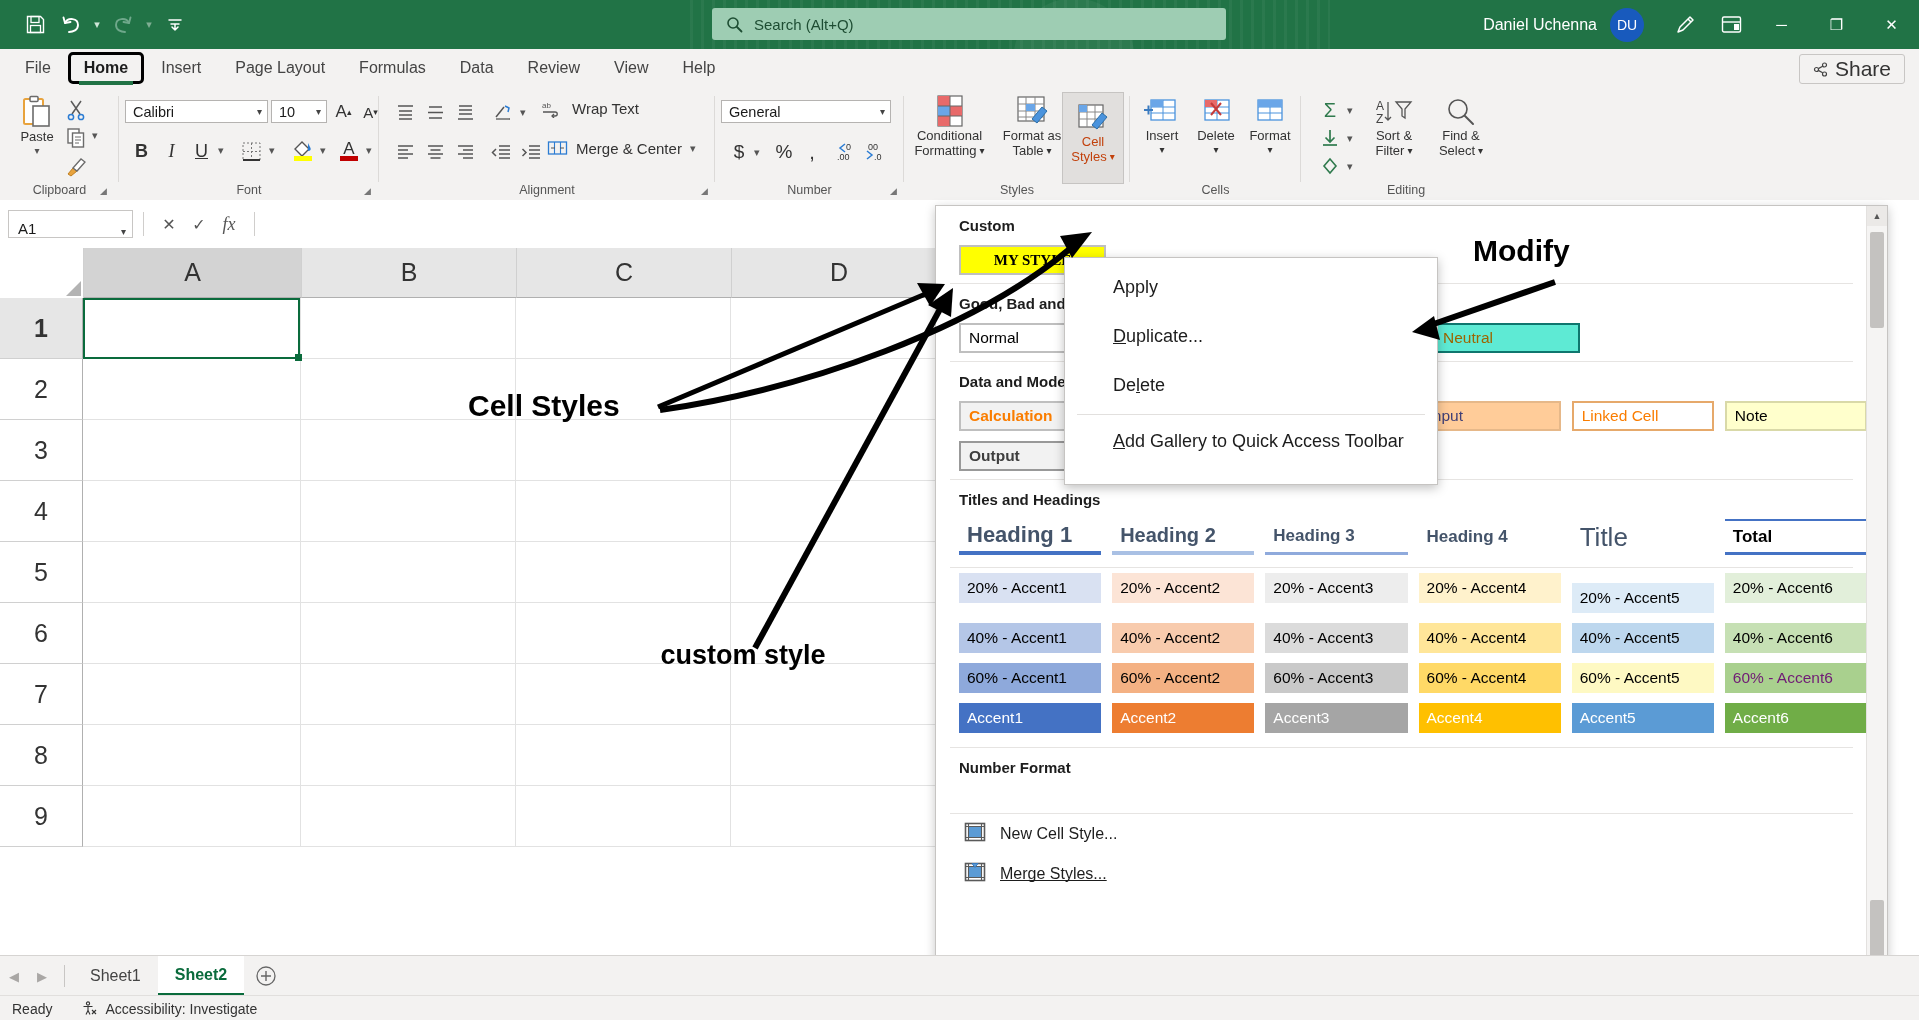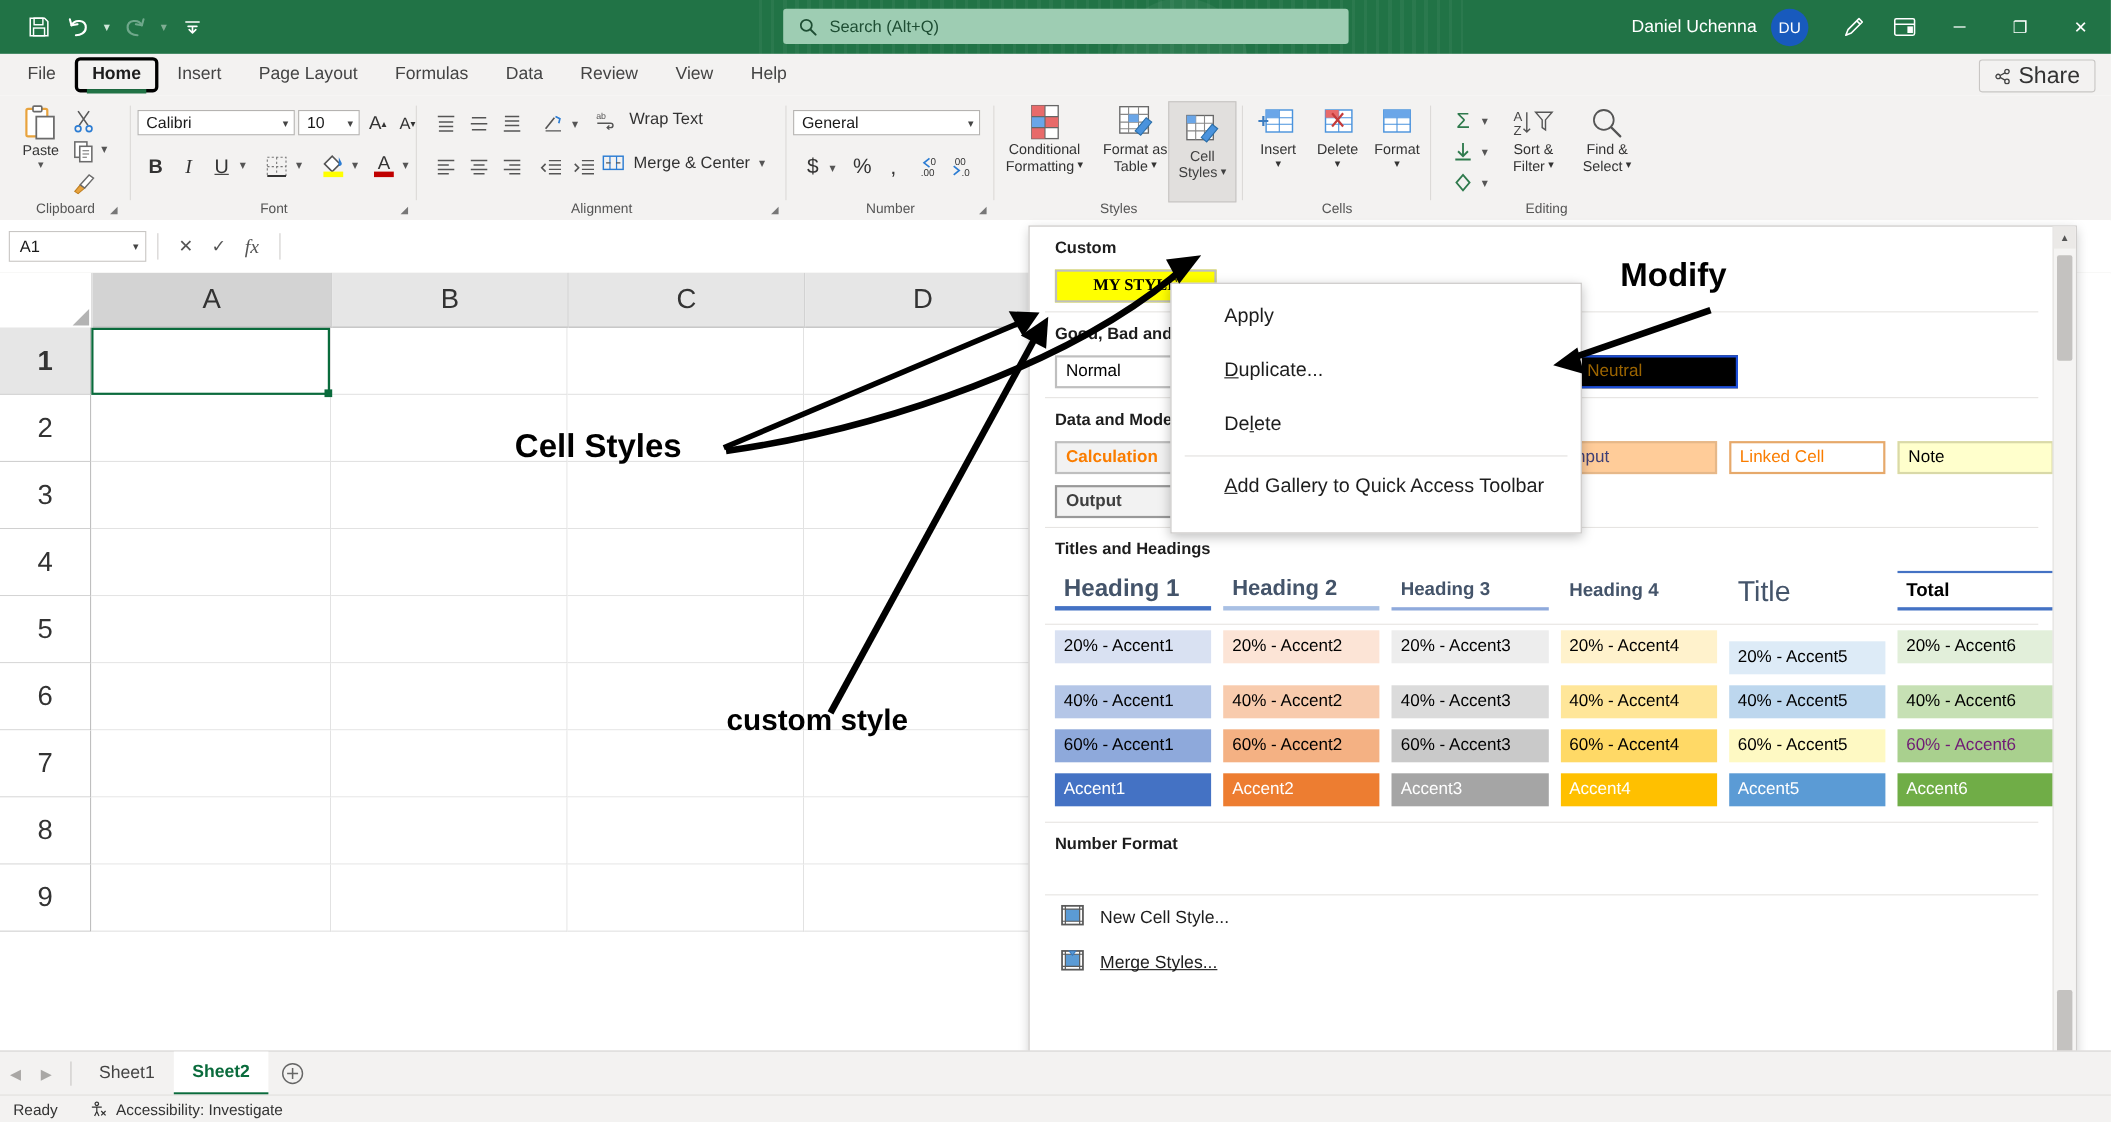--- a/index.html
+++ b/index.html
@@ -104,31 +104,31 @@
     padding:0 5px 0 7px;font-size:14.5px;color:#1a1a1a;box-sizing:border-box;
   }
   .inp .cv{font-size:10px;color:#444;}
   .sbtn{
     display:flex;align-items:center;justify-content:center;color:#333;font-size:16px;
   }
   .cell-styles-btn{
     position:absolute;left:1062px;top:5px;width:62px;height:92px;
     background:#e1dfdd;border:1px solid #c6c4c2;
     display:flex;flex-direction:column;align-items:center;
-    font-size:13px;color:#404040;box-sizing:border-box;padding-top:8px;line-height:1.12;
+    font-size:13px;color:#c2410c;box-sizing:border-box;padding-top:8px;line-height:1.12;
   }
 
   
   .fbar{
     position:absolute;left:0;top:200px;width:1919px;height:48px;background:#fff;
     border-bottom:1px solid #d6d4d2;display:flex;align-items:center;
   }
   .namebox{
     margin-left:8px;width:125px;height:28px;border:1px solid #c8c6c4;background:#fff;
-    display:flex;align-items:center;justify-content:space-between;padding:0 6px 0 9px;
+    display:flex;align-items:flex-end;justify-content:space-between;padding:0 6px 0 9px;
     font-size:15px;color:#1a1a1a;box-sizing:border-box;
   }
   .fb-sep{width:1px;height:24px;background:#d0cecc;margin:0 10px;}
   .fb-ic{width:30px;display:flex;align-items:center;justify-content:center;font-size:16px;color:#555;}
   .fb-input{flex:1;height:28px;border:1px solid transparent;margin-left:8px;}
 
   
   .gridwrap{position:absolute;left:0;top:248px;width:1919px;height:707px;background:#fff;overflow:hidden;}
   .colhdr{position:absolute;left:0;top:0;height:50px;display:flex;}
   .corner{width:83px;height:50px;background:#fff;border-right:1px solid #d0d0d0;border-bottom:1px solid #d0d0d0;position:relative;overflow:hidden;}
@@ -768,21 +768,21 @@
       <div class="chiprow">
         <div class="chip" style="width:147px;background:#fff;color:#000;border:2px solid #bfbfbf">
             <span>Normal</span>
           </div>
         <div class="chip" style="width:147px;background:#ffc7ce;color:#9c0006;border:2px solid #e8b8bd">
             <span>Bad</span>
           </div>
         <div class="chip" style="width:147px;background:#c6efce;color:#006100;border:2px solid #b0d9b7">
             <span>Good</span>
           </div>
-        <div class="chip" style="width:147px;background:#000000;color:#9c6500;border:2px solid #1d4ed8">
+        <div class="chip" style="width:147px;background:#5eead4;color:#9c6500;border:2px solid #0f766e">
             <span>Neutral</span>
           </div>
       </div>
       <div class="gsep-line"></div>
 
       <div class="gsec">Data and Model</div>
       <div class="chiprow">
         <div class="chip" style="width:147px;background:#f2f2f2;color:#fa7d00;border:2px solid #bfbfbf;font-weight:700">
             <span>Calculation</span>
           </div>

